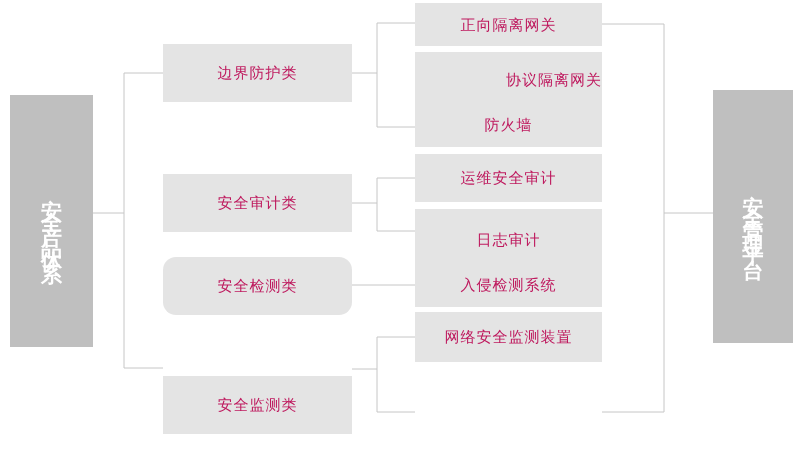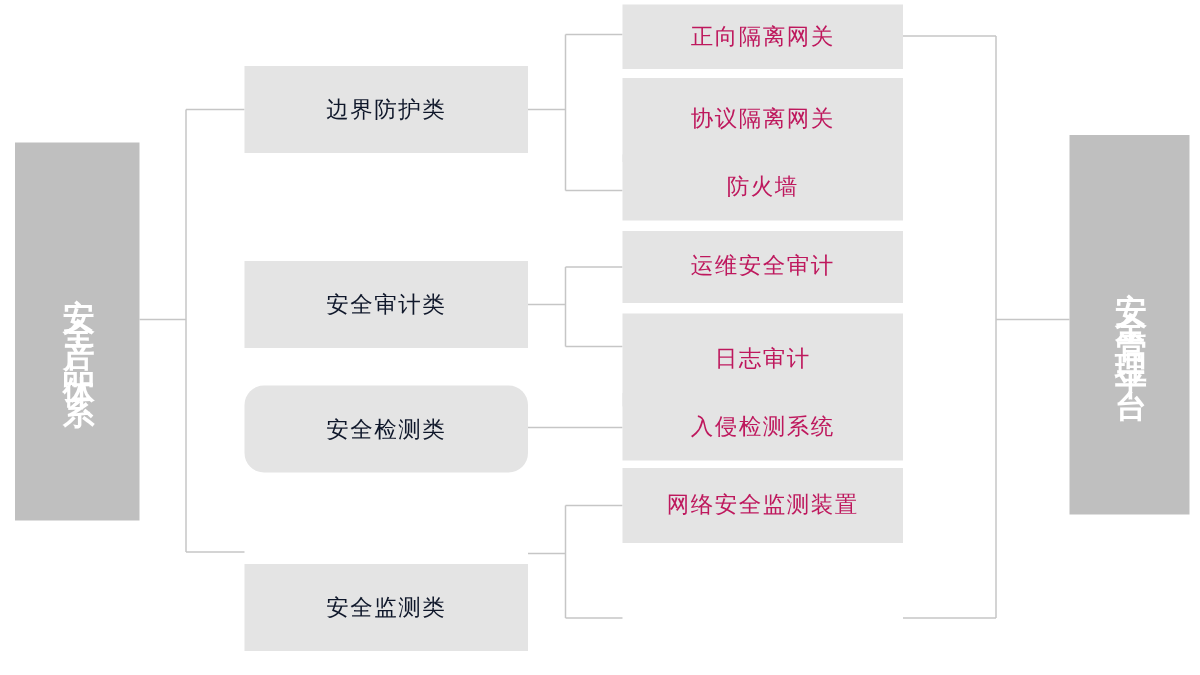--- a/index.html
+++ b/index.html
@@ -37,21 +37,21 @@
     font-weight: bold;
   }
   .root-left  { left: 10px;  top: 95px; width: 83px; height: 252px; }
   .root-right { left: 713px; top: 90px; width: 80px; height: 253px; }
   .cat-box {
     position: absolute;
     left: 163px;
     width: 189px;
     height: 58px;
     background: #e4e4e4;
-    color: #0f172a;
+    color: #be185d;
     font-size: 15px;
     display: flex;
     align-items: center;
     justify-content: center;
     letter-spacing: 1px;
   }
   .item-box {
     position: absolute;
     left: 415px;
     width: 187px;
@@ -105,21 +105,21 @@
   <div class="cat-box" style="top:257px;border-radius:13px;">
     <span>安全检测类</span>
   </div>
   <div class="cat-box" style="top:332px;margin-top:44px;">
     <span>安全监测类</span>
   </div>
 
   <div class="item-box" style="top:3px;height:43px;">
     <span class="item-label">正向隔离网关</span>
   </div>
-  <div class="item-box" style="top:52px;height:56px;">
+  <div class="item-box" style="top:52px;height:56px;justify-content:flex-end;">
     <span class="item-label">协议隔离网关</span>
   </div>
   <div class="item-box" style="top:103px;height:44px;">
     <span class="item-label">防火墙</span>
   </div>
   <div class="item-box" style="top:154px;height:48px;">
     <span class="item-label">运维安全审计</span>
   </div>
   <div class="item-box" style="top:209px;height:62px;">
     <span class="item-label">日志审计</span>

